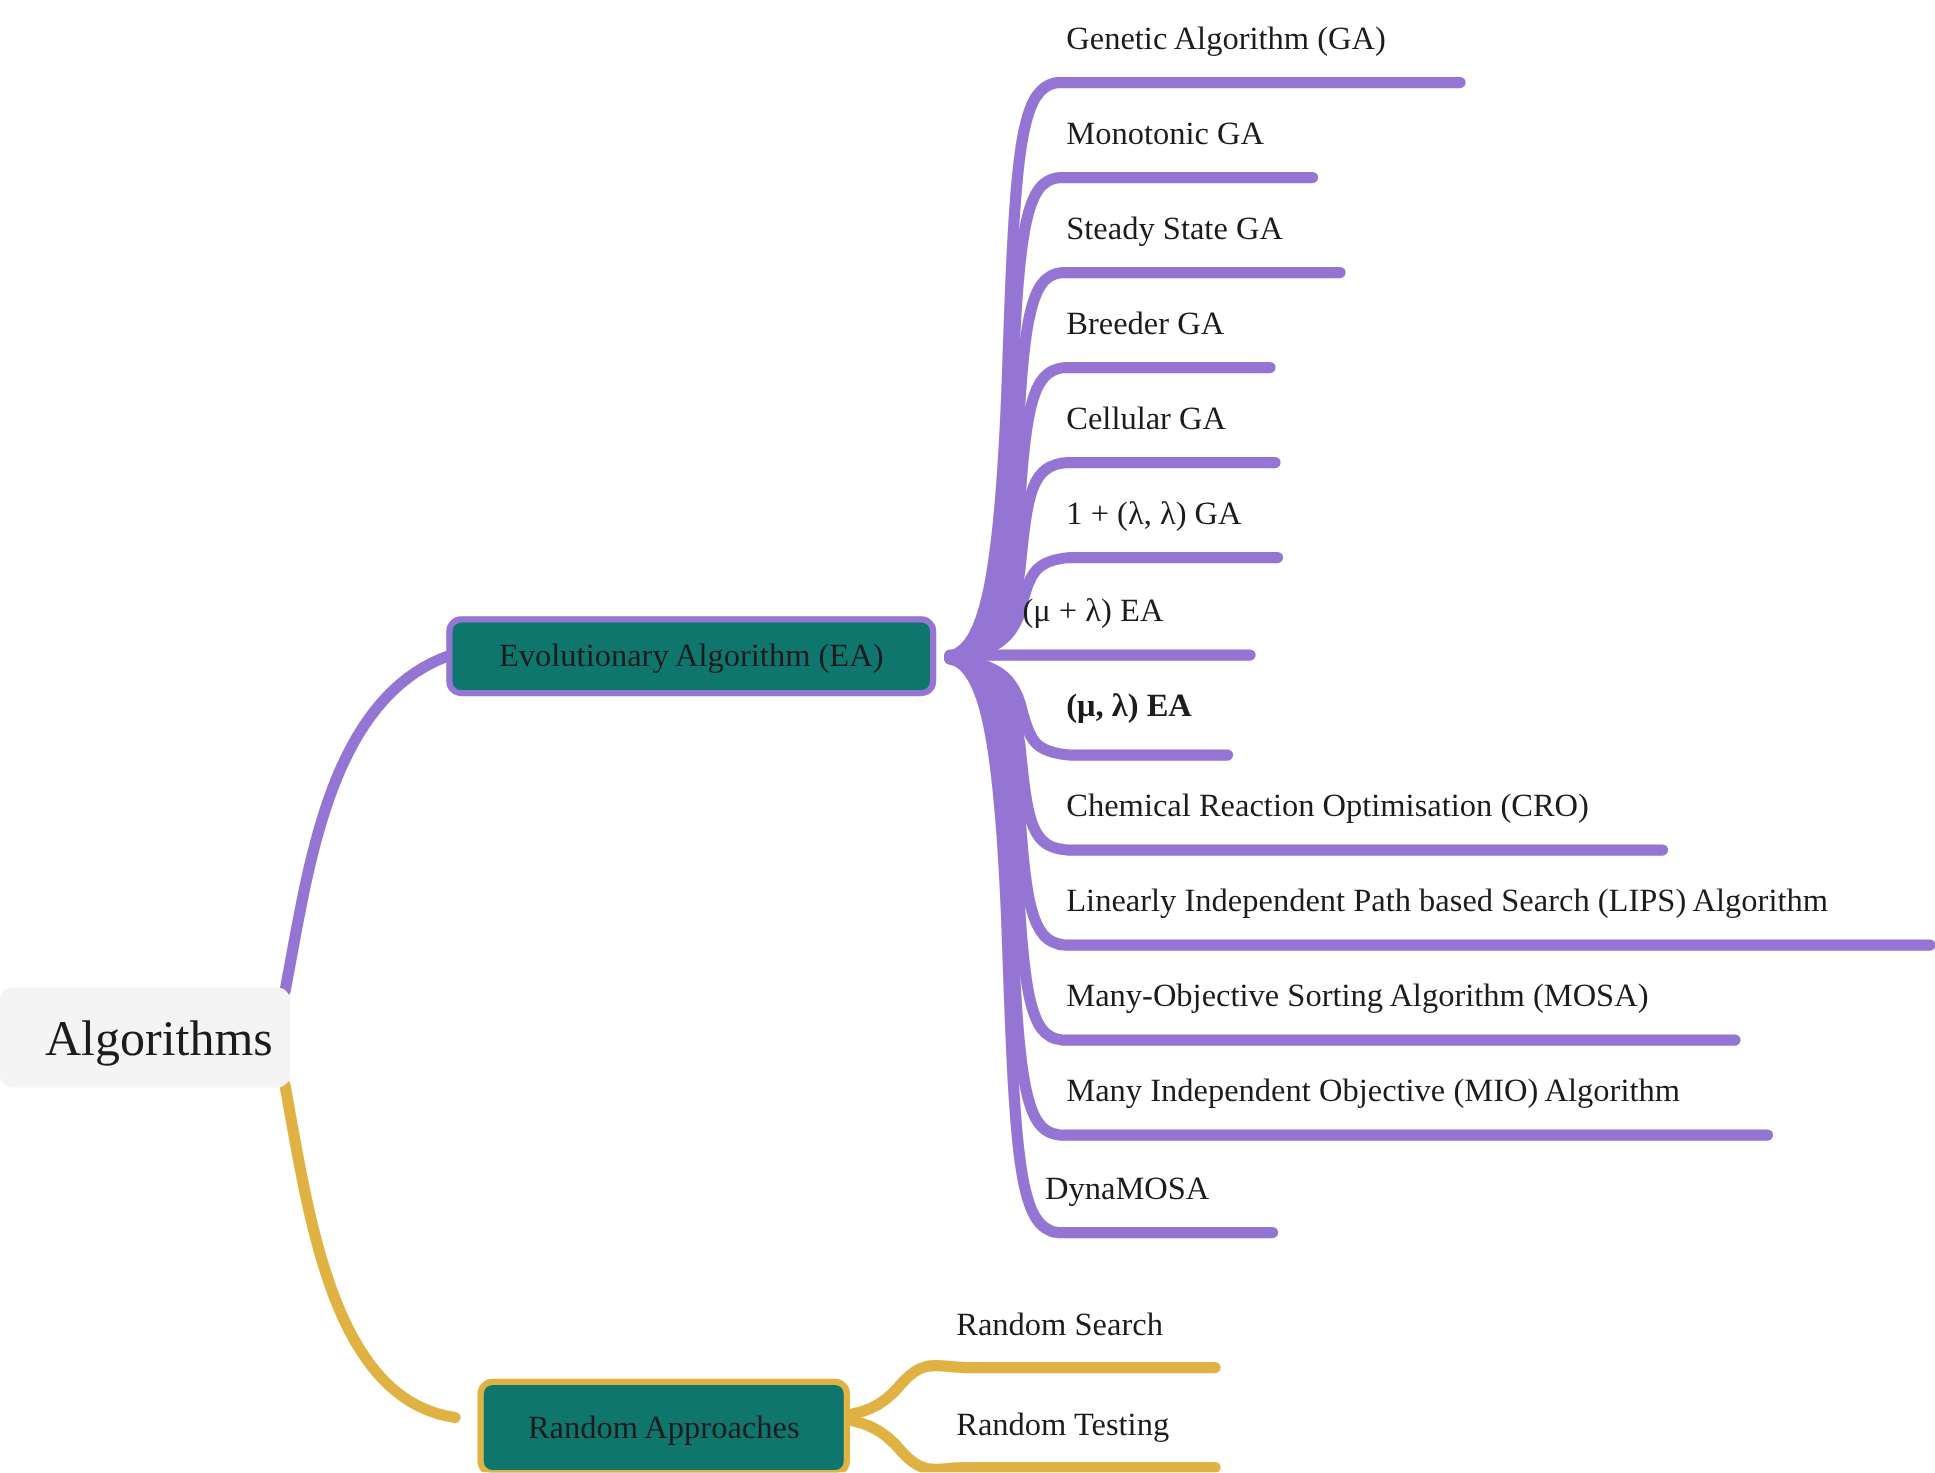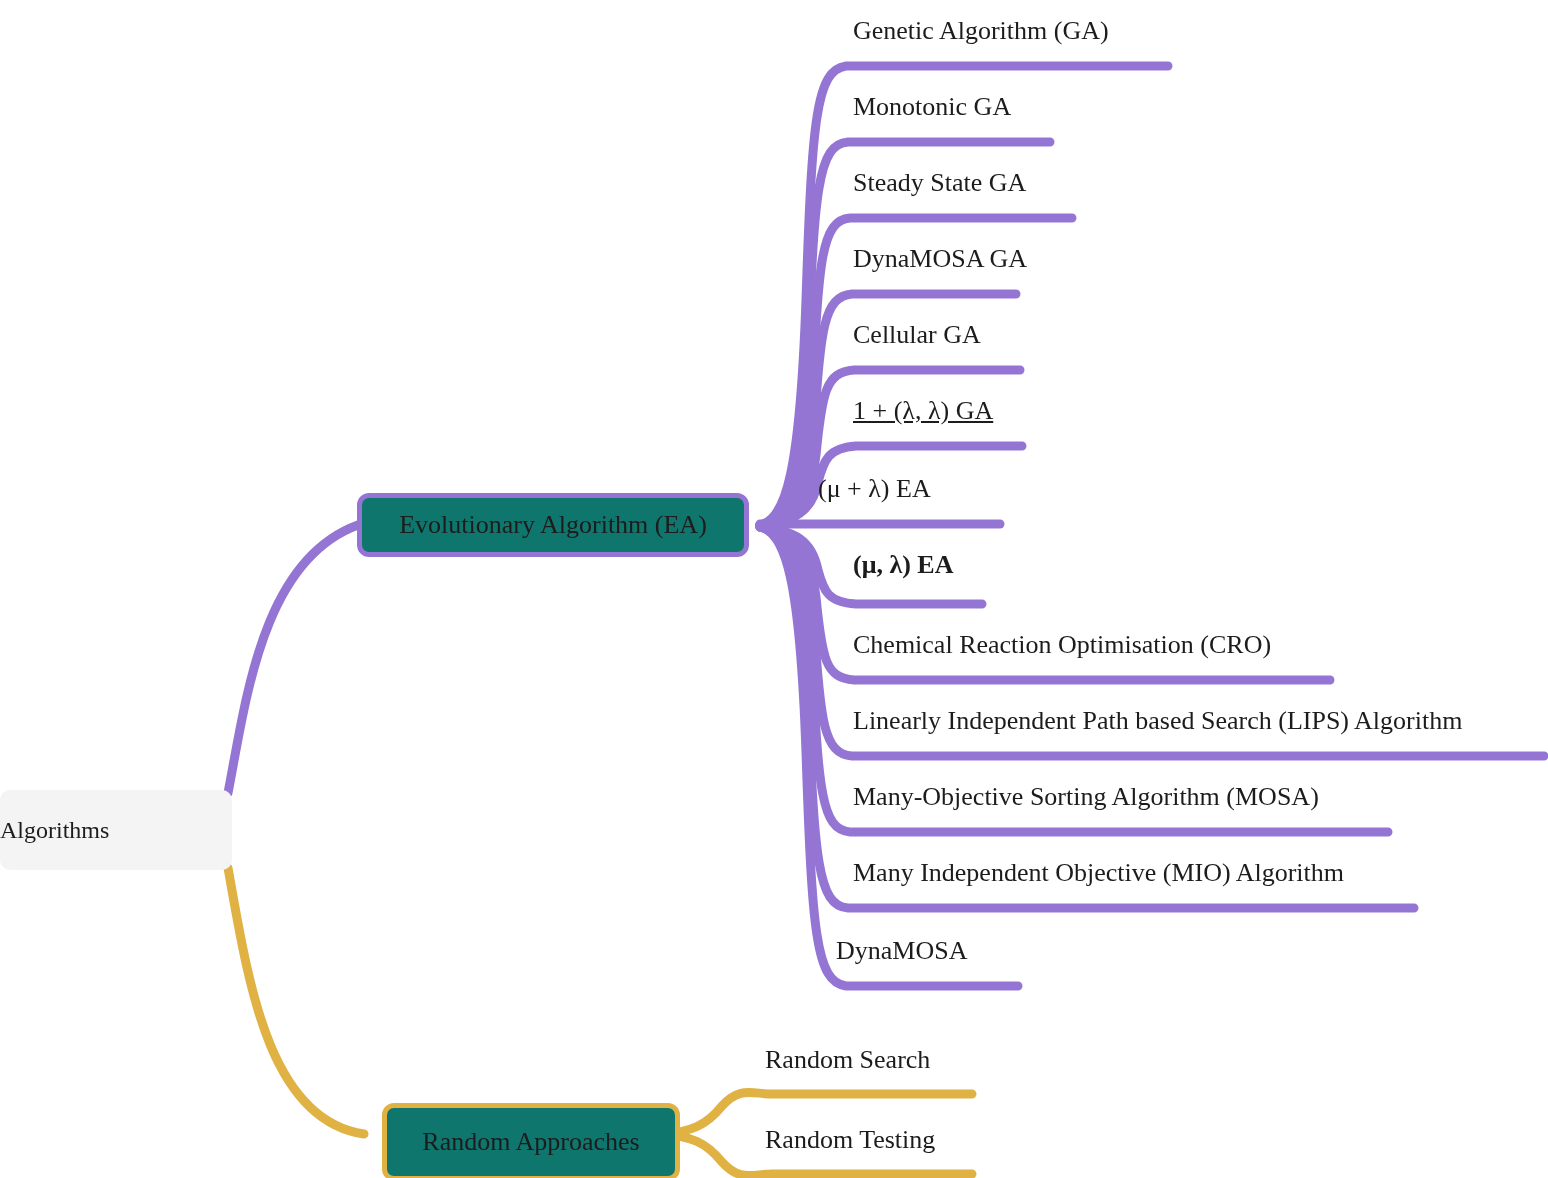--- a/index.html
+++ b/index.html
@@ -29,21 +29,22 @@
     position: absolute;
     box-sizing: border-box;
     display: flex;
     align-items: center;
     white-space: nowrap;
   }
   .node-root {
     background: #f4f4f4;
     border-radius: 10px;
     color: #1c1c1c;
-    font-size: 24px;
+    font-size: 40px;
+    padding-left: 36px;
   }
   .node-branch {
     background: #0f766e;
     border-radius: 12px;
     color: #1c1c1c;
     font-size: 26px;
     justify-content: center;
   }
   .node-branch.purple { border: 5px solid #9575d4; }
   .node-branch.gold   { border: 5px solid #dfb243; }
@@ -94,23 +95,23 @@
     <span>Evolutionary Algorithm (EA)</span>
   </div>
 
   <div class="node node-branch gold" style="left:382px; top:1103px; width:298px; height:78px;">
     <span>Random Approaches</span>
   </div>
 
   <div class="leaf" style="left:853px; top:18px;"><span>Genetic Algorithm (GA)</span></div>
   <div class="leaf" style="left:853px; top:94px;"><span>Monotonic GA</span></div>
   <div class="leaf" style="left:853px; top:170px;"><span>Steady State GA</span></div>
-  <div class="leaf" style="left:853px; top:246px;"><span>DynaMOSA GA</span></div>
+  <div class="leaf" style="left:853px; top:246px;"><span>Breeder GA</span></div>
   <div class="leaf" style="left:853px; top:322px;"><span>Cellular GA</span></div>
-  <div class="leaf" style="left:853px; top:398px;text-decoration:underline;"><span>1 + (λ, λ) GA</span></div>
+  <div class="leaf" style="left:853px; top:398px;"><span>1 + (λ, λ) GA</span></div>
   <div class="leaf" style="left:818px; top:476px;"><span>(μ + λ) EA</span></div>
   <div class="leaf" style="left:853px; top:552px;font-weight:bold;"><span>(μ, λ) EA</span></div>
   <div class="leaf" style="left:853px; top:708px;"><span>Linearly Independent Path based Search (LIPS) Algorithm</span></div>
   <div class="leaf" style="left:853px; top:632px;"><span>Chemical Reaction Optimisation (CRO)</span></div>
   <div class="leaf" style="left:853px; top:860px;"><span>Many Independent Objective (MIO) Algorithm</span></div>
   <div class="leaf" style="left:853px; top:784px;"><span>Many-Objective Sorting Algorithm (MOSA)</span></div>
   <div class="leaf" style="left:836px; top:938px;"><span>DynaMOSA</span></div>
 
   <div class="leaf" style="left:765px; top:1047px;"><span>Random Search</span></div>
   <div class="leaf" style="left:765px; top:1127px;"><span>Random Testing</span></div>

